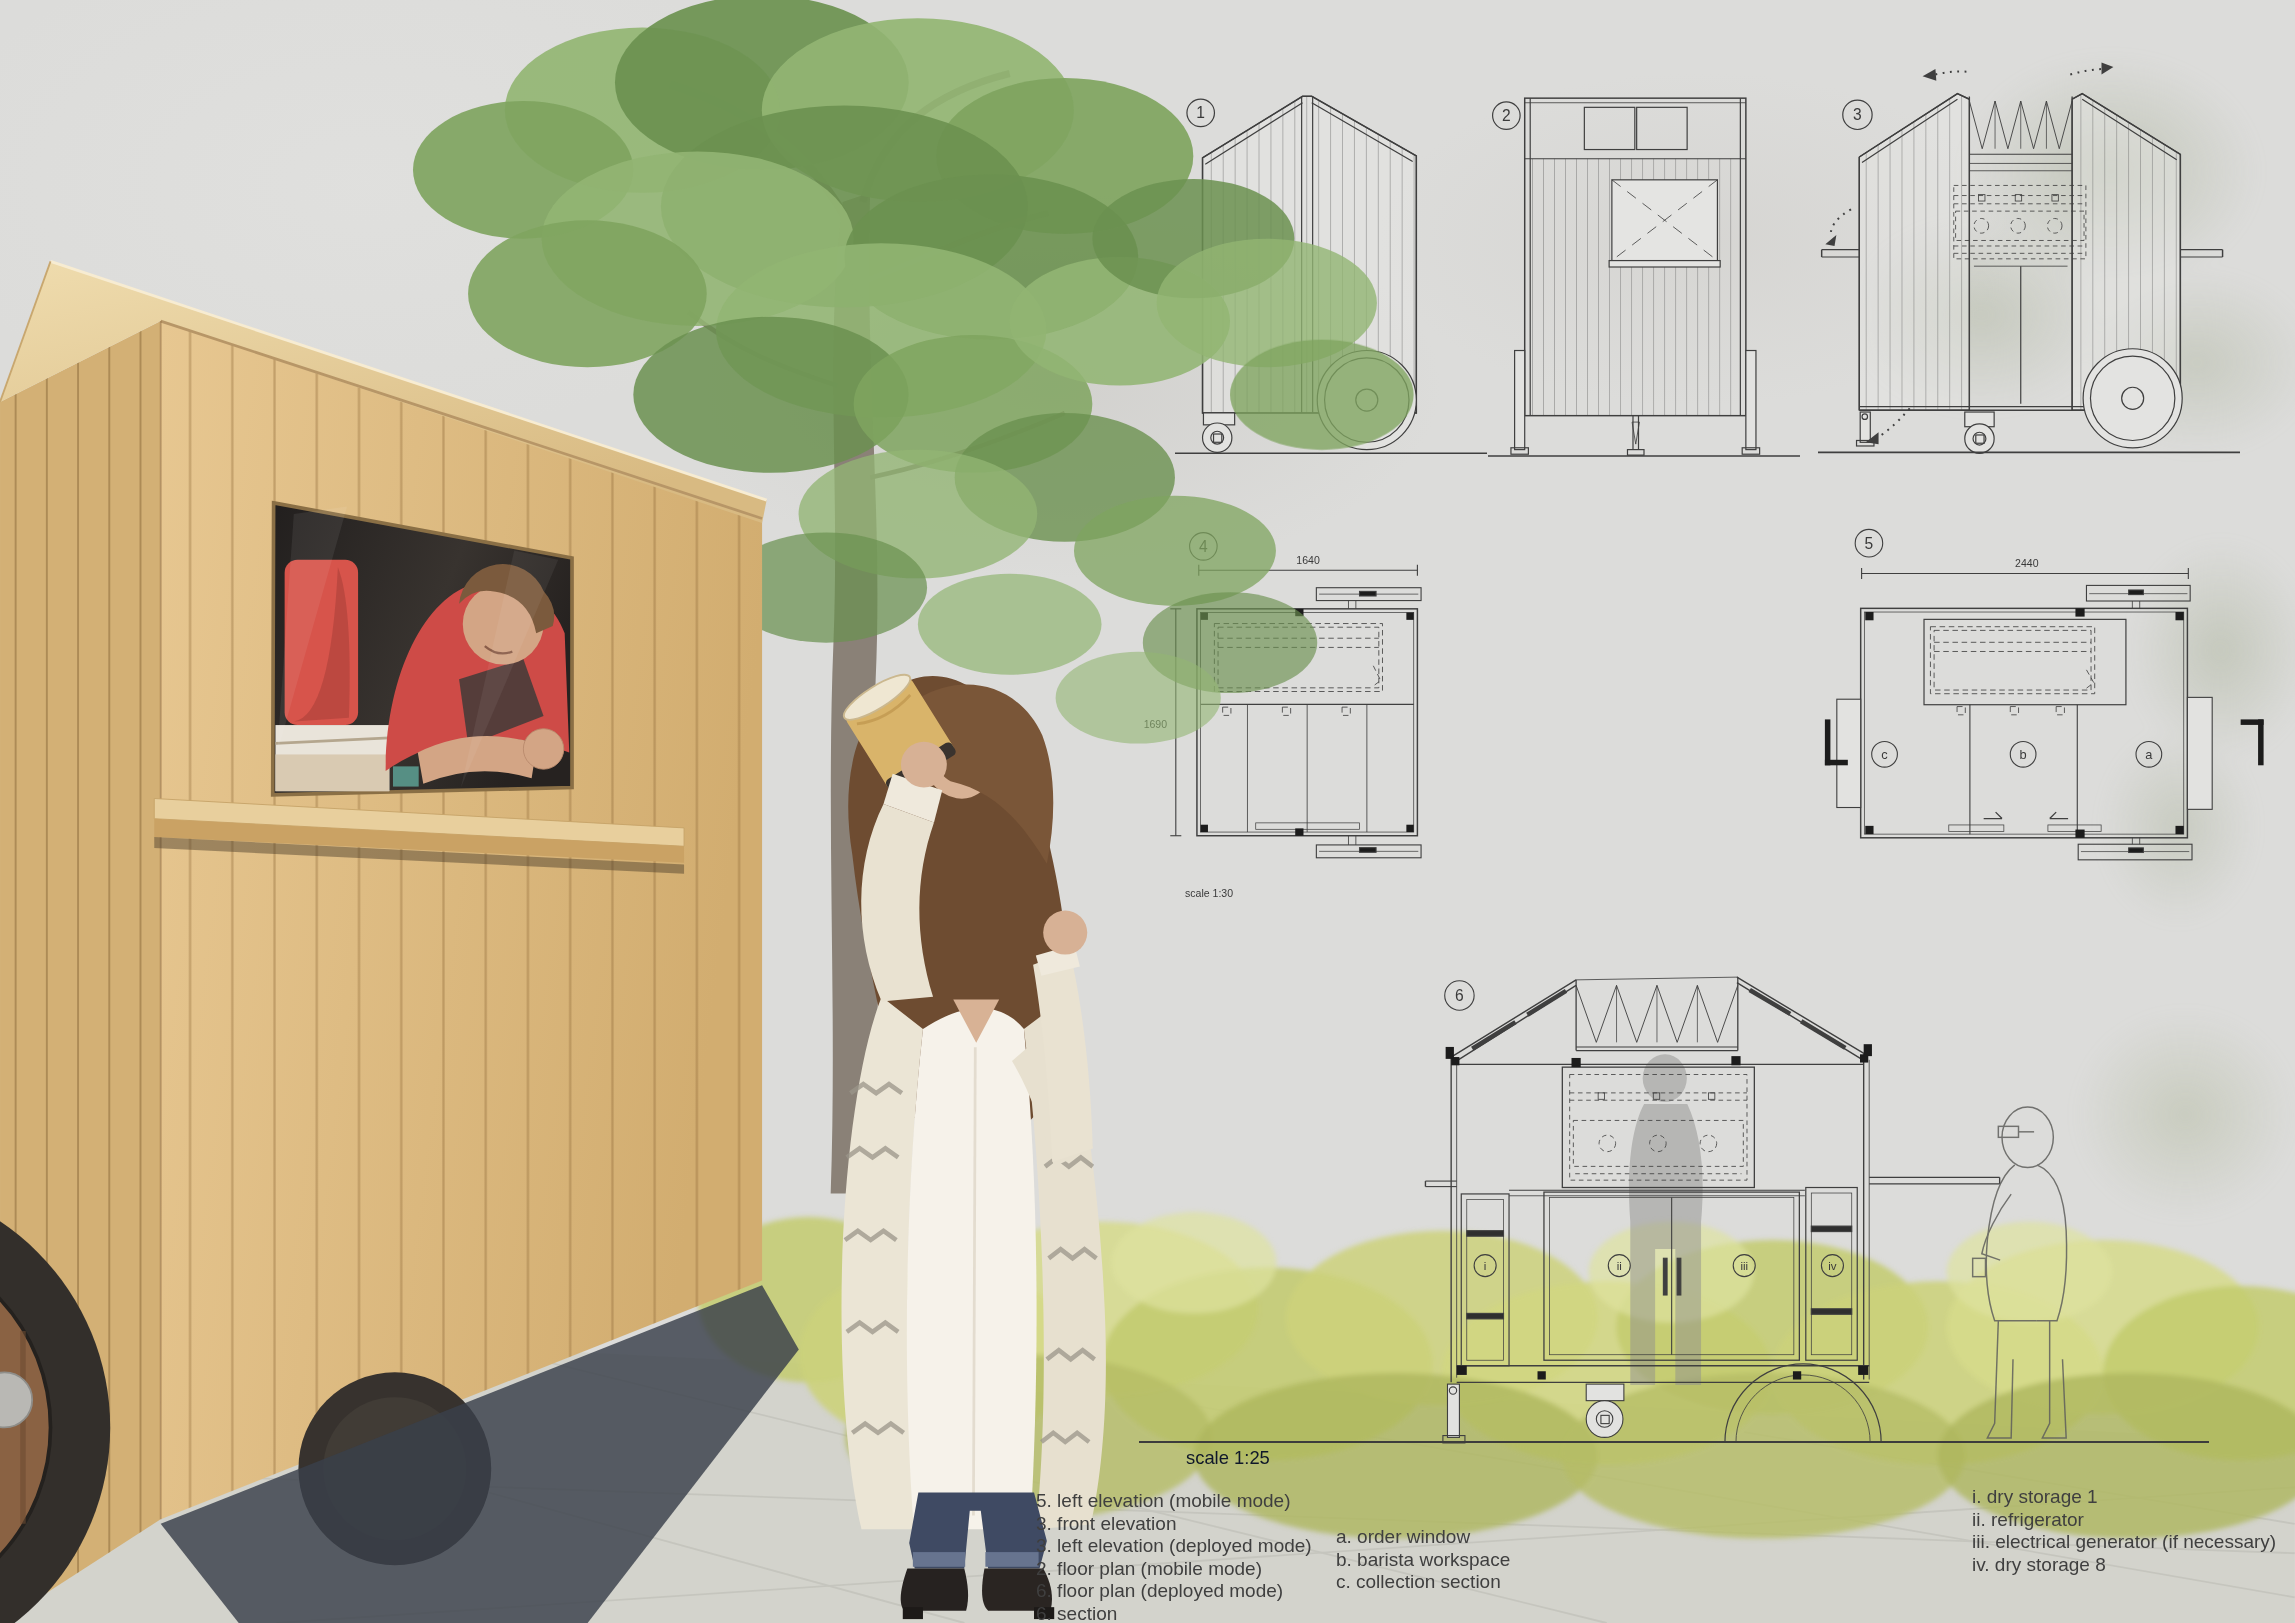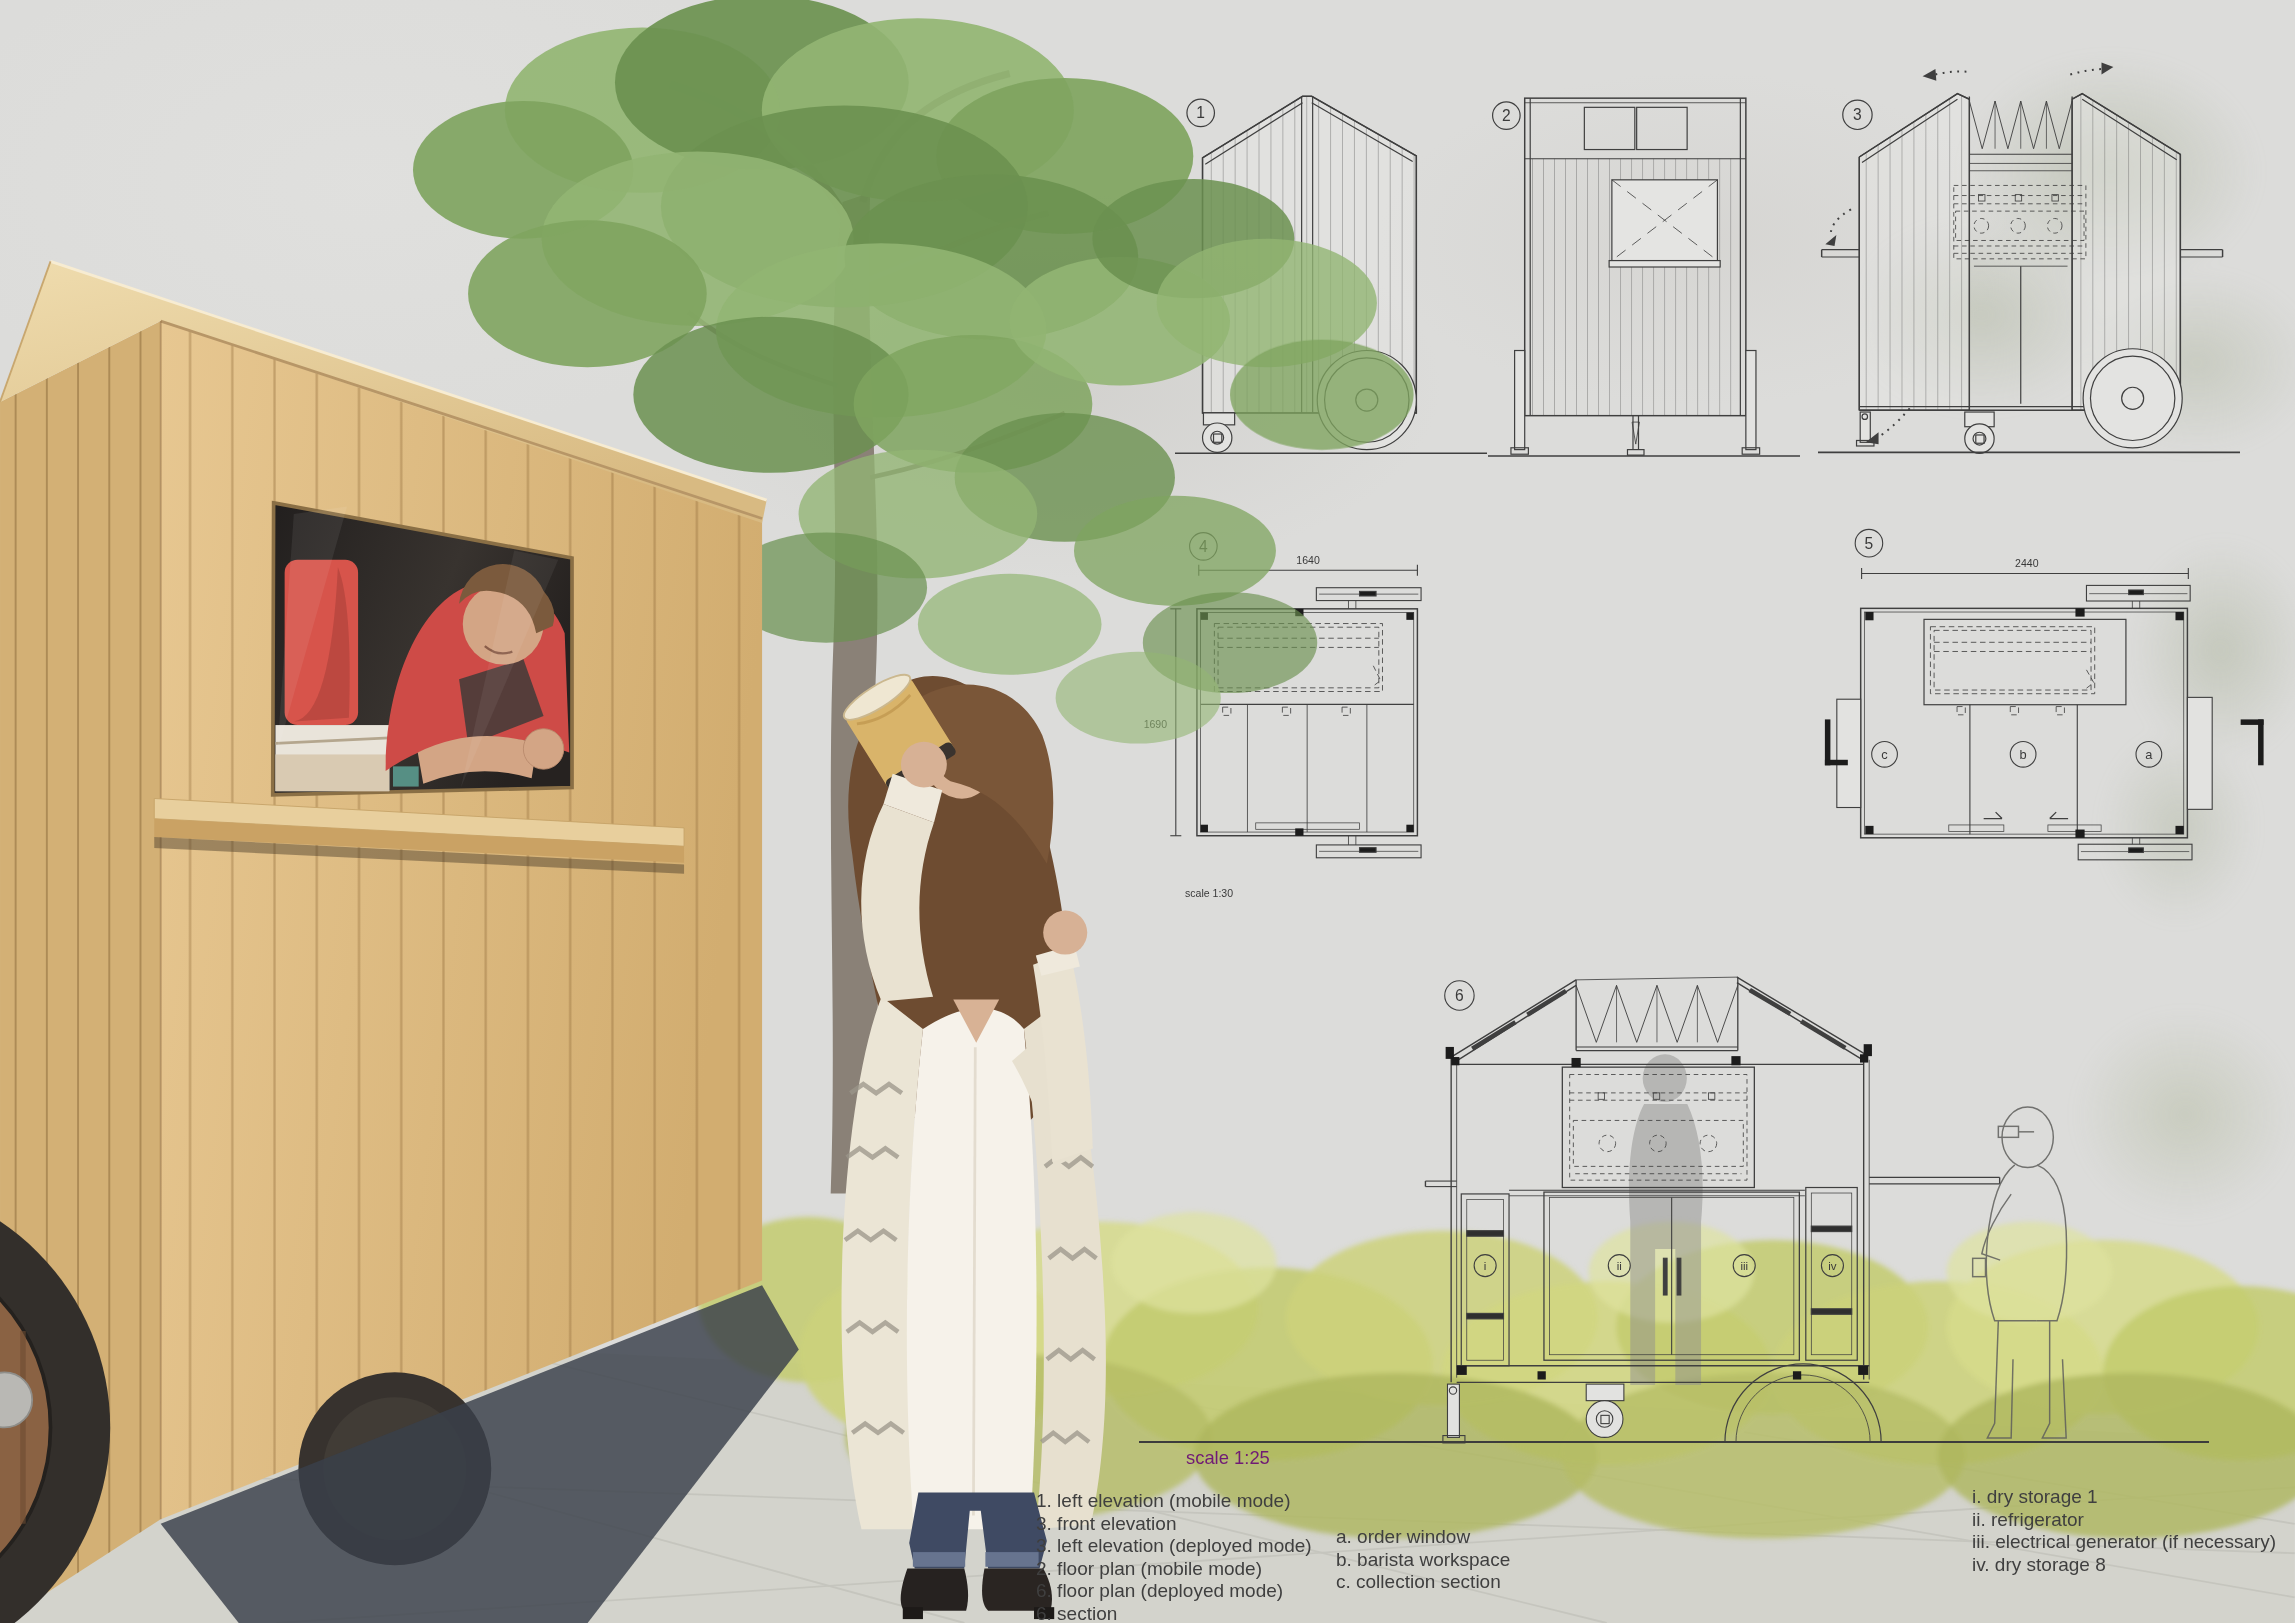--- a/index.html
+++ b/index.html
@@ -9,21 +9,21 @@
   svg{position:absolute;overflow:visible;}
   text{font-family:"Liberation Sans",sans-serif;fill:#3a3a3a;}
   .wall-texture{left:0;top:0;width:2296px;height:1624px;z-index:0;
     background:
       radial-gradient(551px 275px at 1056px 386px, rgba(198,196,192,.45), rgba(198,196,192,0) 70%),
       radial-gradient(459px 239px at 1699px 239px, rgba(205,203,199,.4), rgba(205,203,199,0) 70%),
       radial-gradient(643px 367px at 367px 184px, rgba(226,226,224,.6), rgba(226,226,224,0) 70%);}
   .ghost-tree{z-index:2;filter:blur(8.3px);}
   .legend-col{z-index:8;color:#3f3f3f;font-size:19px;line-height:22.6px;}
   .groundline{z-index:4;background:#3c3c3c;height:1.8px;}
-  .scale-note{z-index:8;color:#701a75;font-size:18.4px;}
+  .scale-note{z-index:8;color:#0f172a;font-size:18.4px;}
   .z1{z-index:1}.z3{z-index:3}.z4{z-index:4}.z5{z-index:5}.z6{z-index:6}.z7{z-index:7}
 </style>
 </head>
 <body>
 
 <div class="abs wall-texture"></div>
 
 <svg class="z1" style="left:0;top:1212px" width="2296" height="411" viewBox="0 0 2500 448">
   <polygon points="0,120 2500,250 2500,448 0,448" fill="#d3d3cc"></polygon>
   <g stroke="#bfbfb7" stroke-width="2" opacity="0.65">
@@ -583,21 +583,21 @@
     <ellipse cx="162" cy="62" rx="42" ry="12" fill="#efe7d2" stroke="#cbb88f" stroke-width="2"></ellipse>
     <path d="M128,75 q30,14 66,4" stroke="#b99048" stroke-width="3" fill="none" opacity=".6"></path>
   </g>
 
   <path d="M150,400 C120,330 120,250 152,185 L207,205 C186,265 186,330 206,395 Z" fill="#e9e2d1"></path>
   <path d="M152,185 L207,205 L216,170 L162,152 Z" fill="#efe9dc"></path>
   <circle cx="196" cy="142" r="25" fill="#d7b195"></circle>
 </svg>
 
 <div class="abs legend-col" style="left:1036px;top:1490px;width:514px">
-  <div>1. left elevation (mobile mode)</div>
+  <div>5. left elevation (mobile mode)</div>
   <div>3. front elevation</div>
   <div>3. left elevation (deployed mode)</div>
   <div>2. floor plan (mobile mode)</div>
   <div>6. floor plan (deployed mode)</div>
   <div>6. section</div>
 </div>
 <div class="abs legend-col" style="left:1336px;top:1526px;width:386px">
   <div>a. order window</div>
   <div>b. barista workspace</div>
   <div>c. collection section</div>

